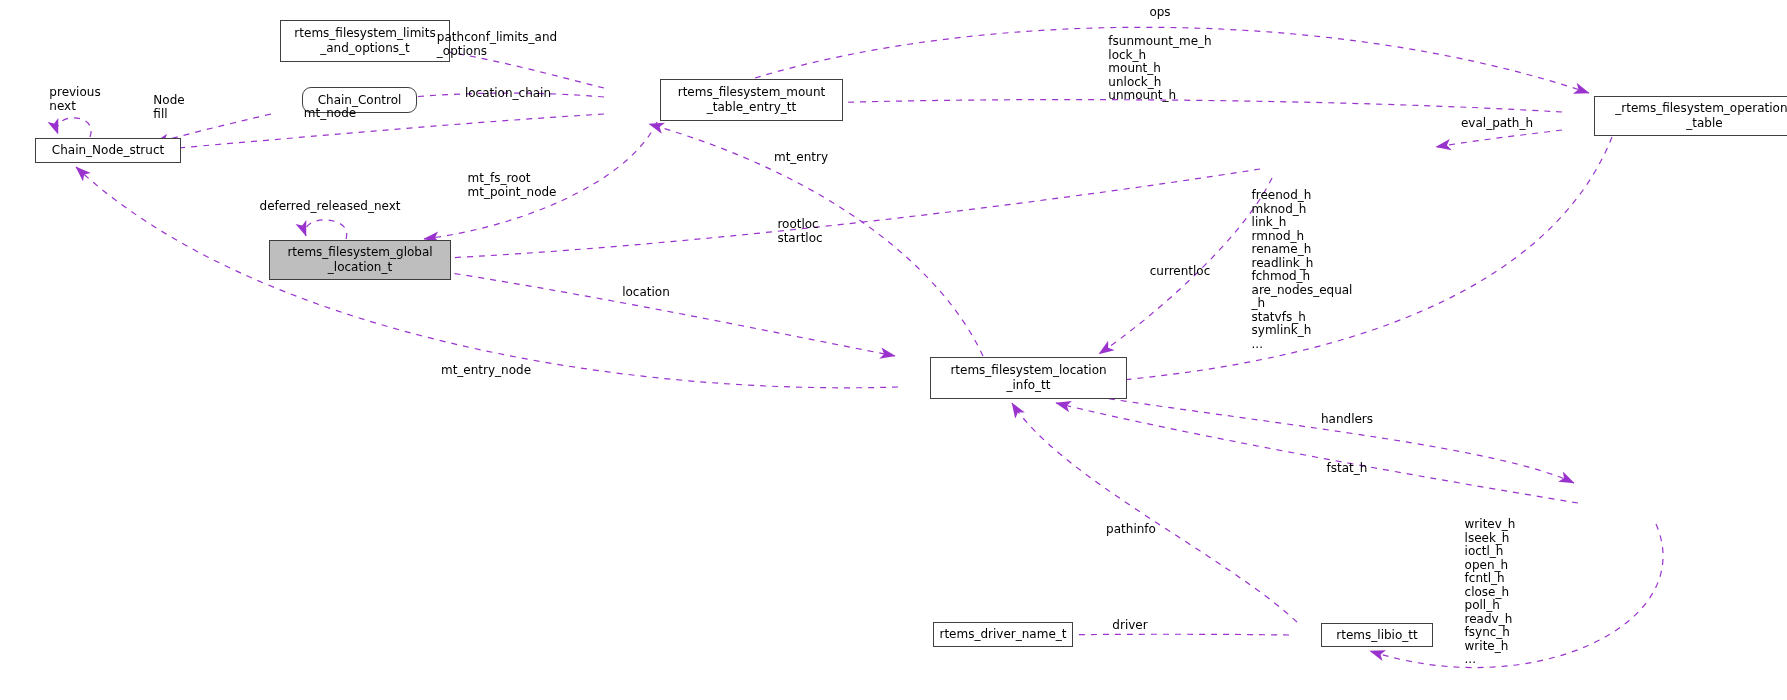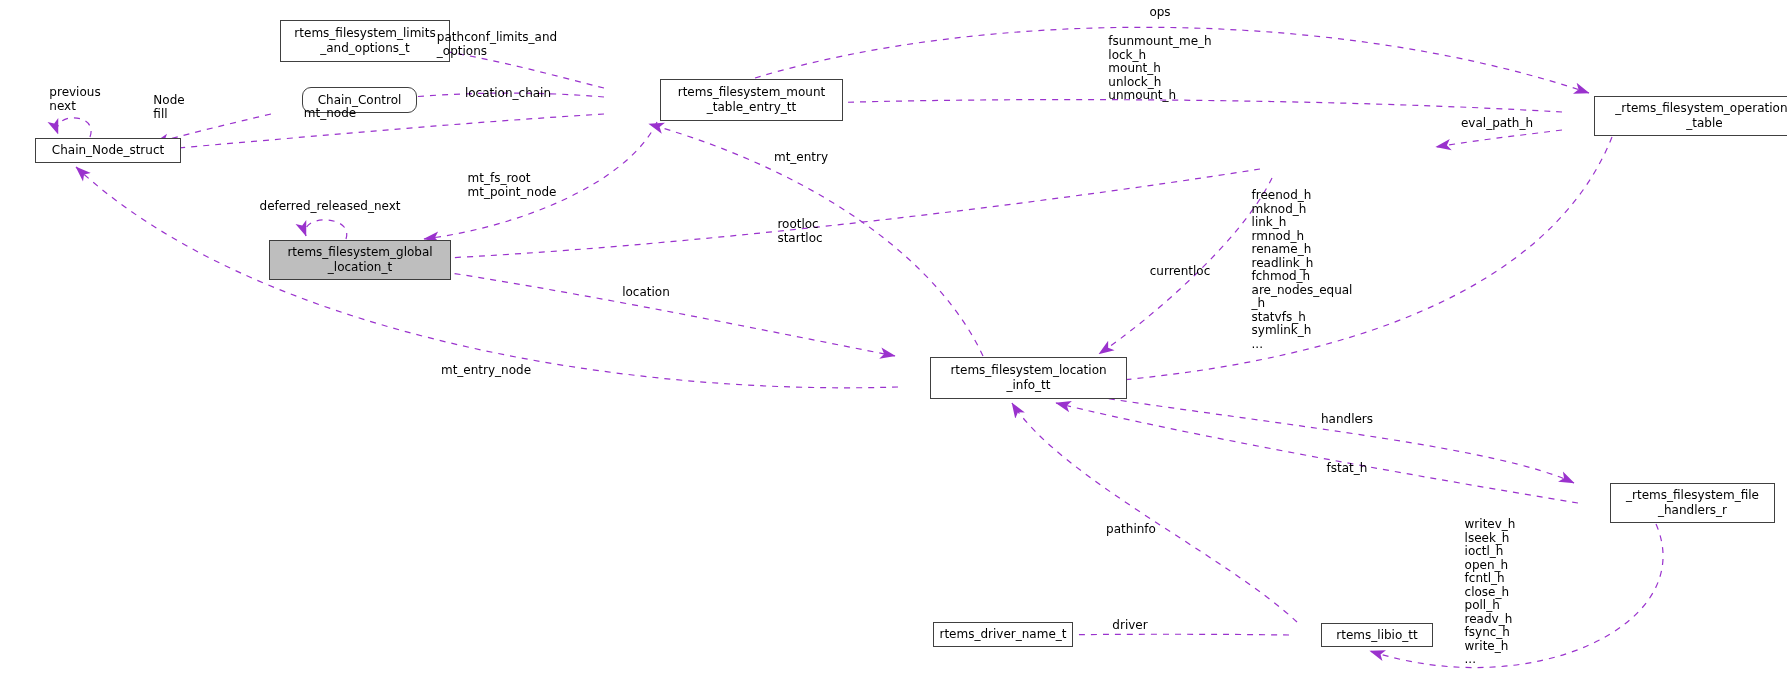--- a/index.html
+++ b/index.html
@@ -68,22 +68,20 @@
   <div class="node highlight" style="left:237px;top:240px;width:182px;height:40px;">rtems_filesystem_global
 _location_t</div>
 
 
   <div class="node" style="left:1562px;top:96px;width:221px;height:40px;">_rtems_filesystem_operations
 _table</div>
 
   <div class="node" style="left:898px;top:357px;width:197px;height:42px;">rtems_filesystem_location
 _info_tt</div>
 
-  <div class="node" style="left:1578px;top:483px;width:165px;height:40px;">_rtems_filesystem_file
-_handlers_r</div>
 
   <div class="node" style="left:901px;top:622px;width:140px;height:25px;">rtems_driver_name_t</div>
 
   <div class="node" style="left:1289px;top:623px;width:112px;height:24px;">rtems_libio_tt</div>
 
   <div class="elabel" style="left:75px;top:99px;">previous
 next</div>
 
   <div class="elabel" style="left:169px;top:107px;">Node
 fill</div>

